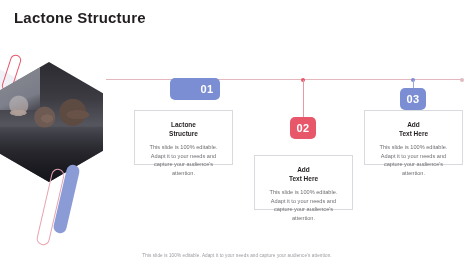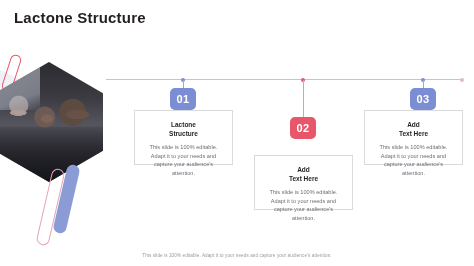--- a/index.html
+++ b/index.html
@@ -223,27 +223,27 @@
   }
 
   
   #card-1 { left: 134px; top: 110px; width: 99px; height: 55px; }
   #card-2 { left: 254px; top: 155px; width: 99px; height: 55px; }
   #card-3 { left: 364px; top: 110px; width: 99px; height: 55px; }
 
   
   #node-1 { left: 170px; top: 78px; width: 26px; height: 30px; }
   #node-1 .node-stem { height: 9px; }
-  #node-1 .badge     { top: 10px; }
+  #node-1 .badge     { top: 0; padding-left: 24px; }
 
   #node-2 { left: 290px; top: 78px; width: 26px; height: 75px; }
   #node-2 .node-stem { height: 54px; }
   #node-2 .badge     { top: 39px; }
 
-  #node-3 { left: 400px; top: 78px; width: 26px; height: 30px; margin-left: 10px; }
+  #node-3 { left: 400px; top: 78px; width: 26px; height: 30px; }
   #node-3 .node-stem { height: 9px; }
   #node-3 .badge     { top: 10px; }
 
   
   .footer-note {
     position: absolute;
     left: 0;
     right: 0;
     bottom: 8px;
     text-align: center;

